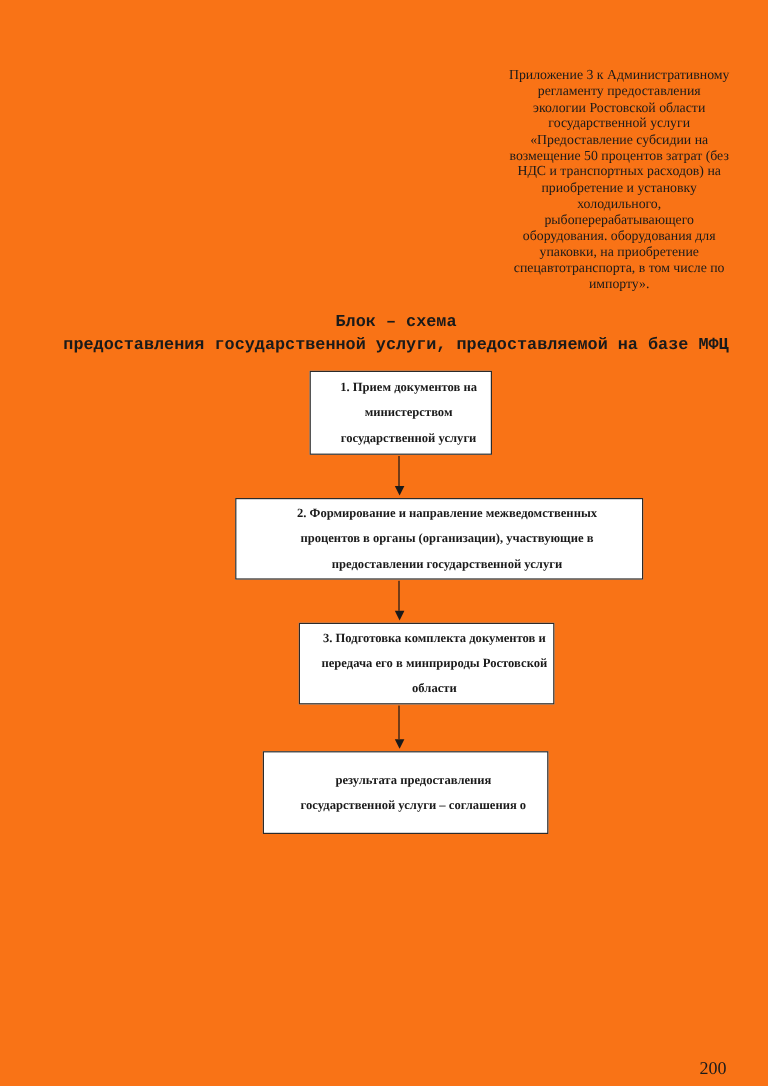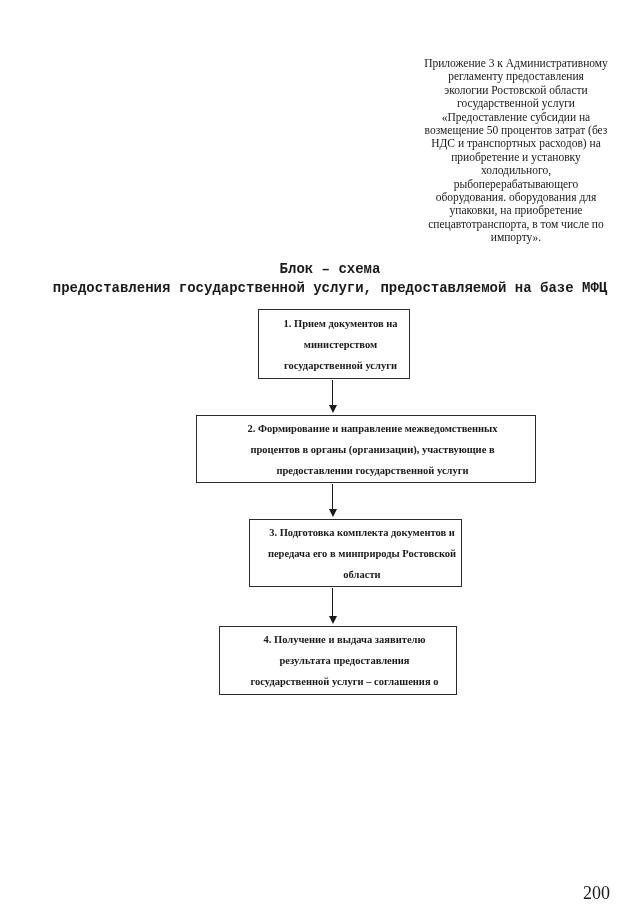--- a/index.html
+++ b/index.html
@@ -2,21 +2,21 @@
 <html lang="ru"><head>
 <meta charset="utf-8">
 <title>Блок – схема</title>
 <style>
   html, body { margin: 0; padding: 0; background: #e8e8e8; }
   .page {
     position: relative;
     width: 640px;
     height: 905px;
     margin: 0 auto;
-    background: #ffffff;
+    background: #f97316;
     font-family: "Liberation Serif", "DejaVu Serif", serif;
     color: #1a1a1a;
     overflow: hidden;
   }
   
   .annotation {
     position: absolute;
     left: 396px;
     top: 57px;
     width: 240px;
@@ -75,21 +75,21 @@
     border-top: 8px solid #1a1a1a;
   }
   .arrow1 { top: 380px; height: 33px; }
   .arrow2 { top: 484px; height: 33px; }
   .arrow3 { top: 588px; height: 36px; }
   
   .page-number {
     position: absolute;
     left: 583px;
     top: 883px;
-    font-size: 18px;
+    font-size: 15px;
     font-family: Liberation Serif, serif;
   }
 </style>
 </head>
 <body>
 
 <div class="page">
 
   <div class="annotation">
     <div class="a-line">Приложение 3 к Административному</div>
@@ -147,21 +147,20 @@
     </div>
   </div>
 
   <div class="arrow arrow3">
     <div class="shaft"></div>
     <div class="head"></div>
   </div>
 
   <div class="fbox fbox4">
     <div class="lines">
-      <div class="b-line">4. Получение и выдача заявителю</div>
       <div class="b-line">результата предоставления</div>
       <div class="b-line">государственной услуги – соглашения о</div>
     </div>
   </div>
 
   <div class="page-number">200</div>
 
 </div>
 
 </body></html>

